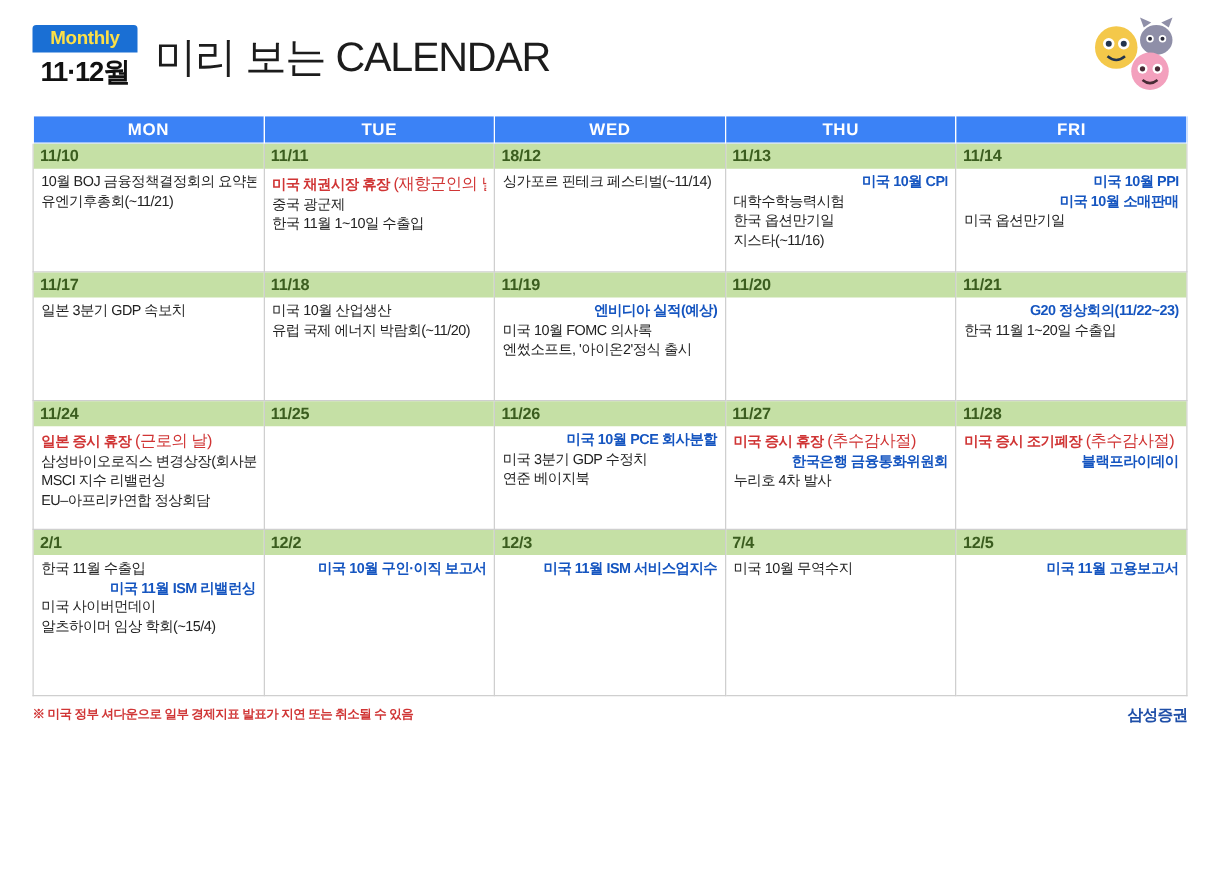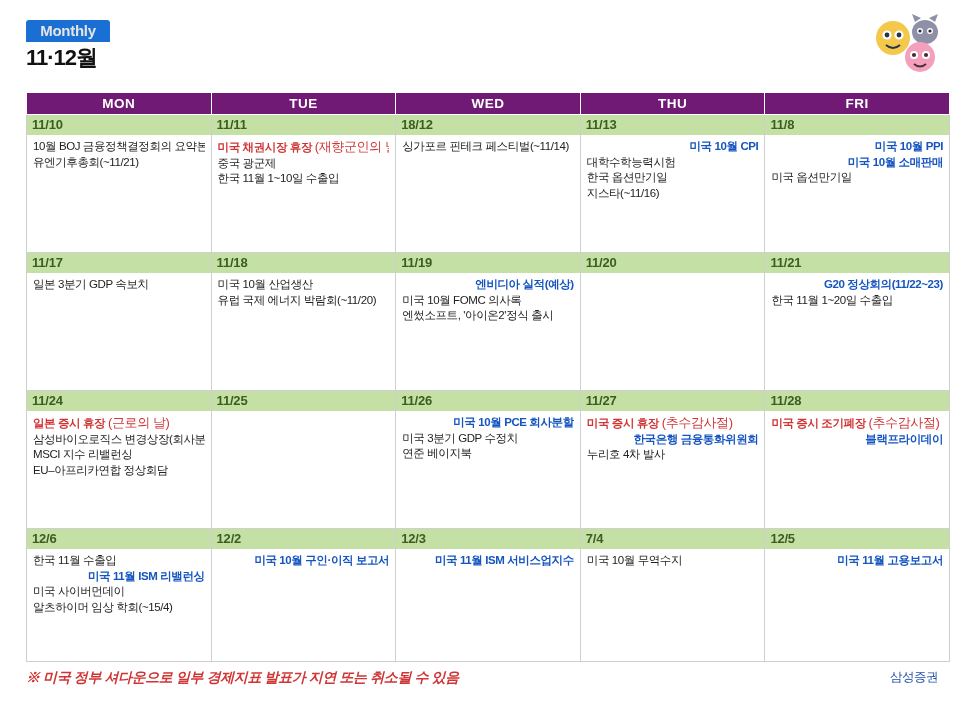--- a/index.html
+++ b/index.html
@@ -29,33 +29,33 @@
     height: 92px;
     position: relative;
   }
   .badge {
     width: 84px;
     flex: 0 0 84px;
     margin-right: 14px;
   }
   .badge-top {
     background: #1a6fd4;
-    color: #e5e5e5;
+    color: #fde047;
     font-size: 15px;
     font-weight: bold;
     text-align: center;
     padding: 2px 0 3px;
     border-radius: 3px 3px 0 0;
     letter-spacing: -0.3px;
   }
   .badge-bottom {
     color: #111111;
     font-size: 22px;
     font-weight: bold;
-    text-align: left;
+    text-align: center;
     letter-spacing: -1px;
     padding-top: 1px;
   }
   .title {
     font-size: 33px;
     letter-spacing: -1px;
     color: #1c1c1c;
     font-weight: normal;
     white-space: nowrap;
   }
@@ -69,36 +69,36 @@
     height: 64px;
   }
 
   
   .cal {
     border-collapse: collapse;
     table-layout: fixed;
     width: 924px;
   }
   .cal th {
-    background: #701a75;
+    background: #3b82f6;
     color: #ffffff;
     font-size: 13.5px;
     font-weight: bold;
     height: 19px;
     border: 1px solid #ffffff;
     letter-spacing: 0.5px;
   }
   .cal td {
     border: 1px solid #cfcfcf;
     vertical-align: top;
     padding: 0;
     width: 184.8px;
   }
   .daycell {
-    height: 137px;
+    height: 102px;
     position: relative;
   }
   .daycell.short {
     height: 132px;
   }
   .date-bar {
     background: #c5e0a5;
     color: #3b5d1f;
     font-size: 13px;
     font-weight: bold;
@@ -134,45 +134,45 @@
   .sub.red { color: #d03535; }
 
   
   .footer {
     position: relative;
     margin-top: 7px;
     height: 26px;
   }
   .footnote {
     color: #d03535;
-    font-size: 14px;
+    font-size: 10px;
     font-weight: bold;
     letter-spacing: -0.4px;
-    font-style: italic;
   }
   .brand {
     position: absolute;
-    right: 12px;
+    right: 0;
     top: 0;
     color: #1f4fa8;
     font-size: 12.5px;
-    font-weight: normal;
+    font-weight: bold;
     letter-spacing: -0.5px;
   }
 </style>
 </head>
 <body>
 
 <div class="page">
 
   <div class="header">
     <div class="badge">
       <div class="badge-top">Monthly</div>
       <div class="badge-bottom">11·12월</div>
     </div>
+    <div class="title">미리 보는 CALENDAR</div>
 
     <div class="mascot">
       <svg width="74" height="64" viewBox="0 0 74 64">
         <ellipse cx="55" cy="20" rx="13" ry="12" fill="#8f8fa8"></ellipse>
         <path d="M45 10 l-3 -8 l9 4 z" fill="#8f8fa8"></path>
         <path d="M65 10 l3 -8 l-9 4 z" fill="#8f8fa8"></path>
         <circle cx="50" cy="19" r="3" fill="#ffffff"></circle>
         <circle cx="60" cy="19" r="3" fill="#ffffff"></circle>
         <circle cx="50" cy="19" r="1.6" fill="#2b2b3a"></circle>
         <circle cx="60" cy="19" r="1.6" fill="#2b2b3a"></circle>
@@ -237,21 +237,21 @@
               <div class="events">
                 <div class="ev blue"><span>미국 10월 CPI</span></div>
                 <div class="ev black"><span>대학수학능력시험</span></div>
                 <div class="ev black"><span>한국 옵션만기일</span></div>
                 <div class="ev black"><span>지스타(~11/16)</span></div>
               </div>
             </div>
           </td>
           <td>
             <div class="daycell">
-              <div class="date-bar">11/8</div>
+              <div class="date-bar">11/14</div>
               <div class="events">
                 <div class="ev blue"><span>미국 10월 PPI</span></div>
                 <div class="ev blue"><span>미국 10월 소매판매</span></div>
                 <div class="ev black"><span>미국 옵션만기일</span></div>
               </div>
             </div>
           </td>
         </tr>
         <tr>
           <td>
@@ -341,21 +341,21 @@
               <div class="events">
                 <div class="ev red"><span>미국 증시 조기폐장</span> <span class="sub red">(추수감사절)</span></div>
                 <div class="ev blue"><span>블랙프라이데이</span></div>
               </div>
             </div>
           </td>
         </tr>
         <tr>
           <td>
             <div class="daycell short">
-              <div class="date-bar">12/6</div>
+              <div class="date-bar">2/1</div>
               <div class="events">
                 <div class="ev black"><span>한국 11월 수출입</span></div>
                 <div class="ev blue"><span>미국 11월 ISM 리밸런싱</span></div>
                 <div class="ev black"><span>미국 사이버먼데이</span></div>
                 <div class="ev black"><span>알츠하이머 임상 학회(~15/4)</span></div>
               </div>
             </div>
           </td>
           <td>
             <div class="daycell short">

